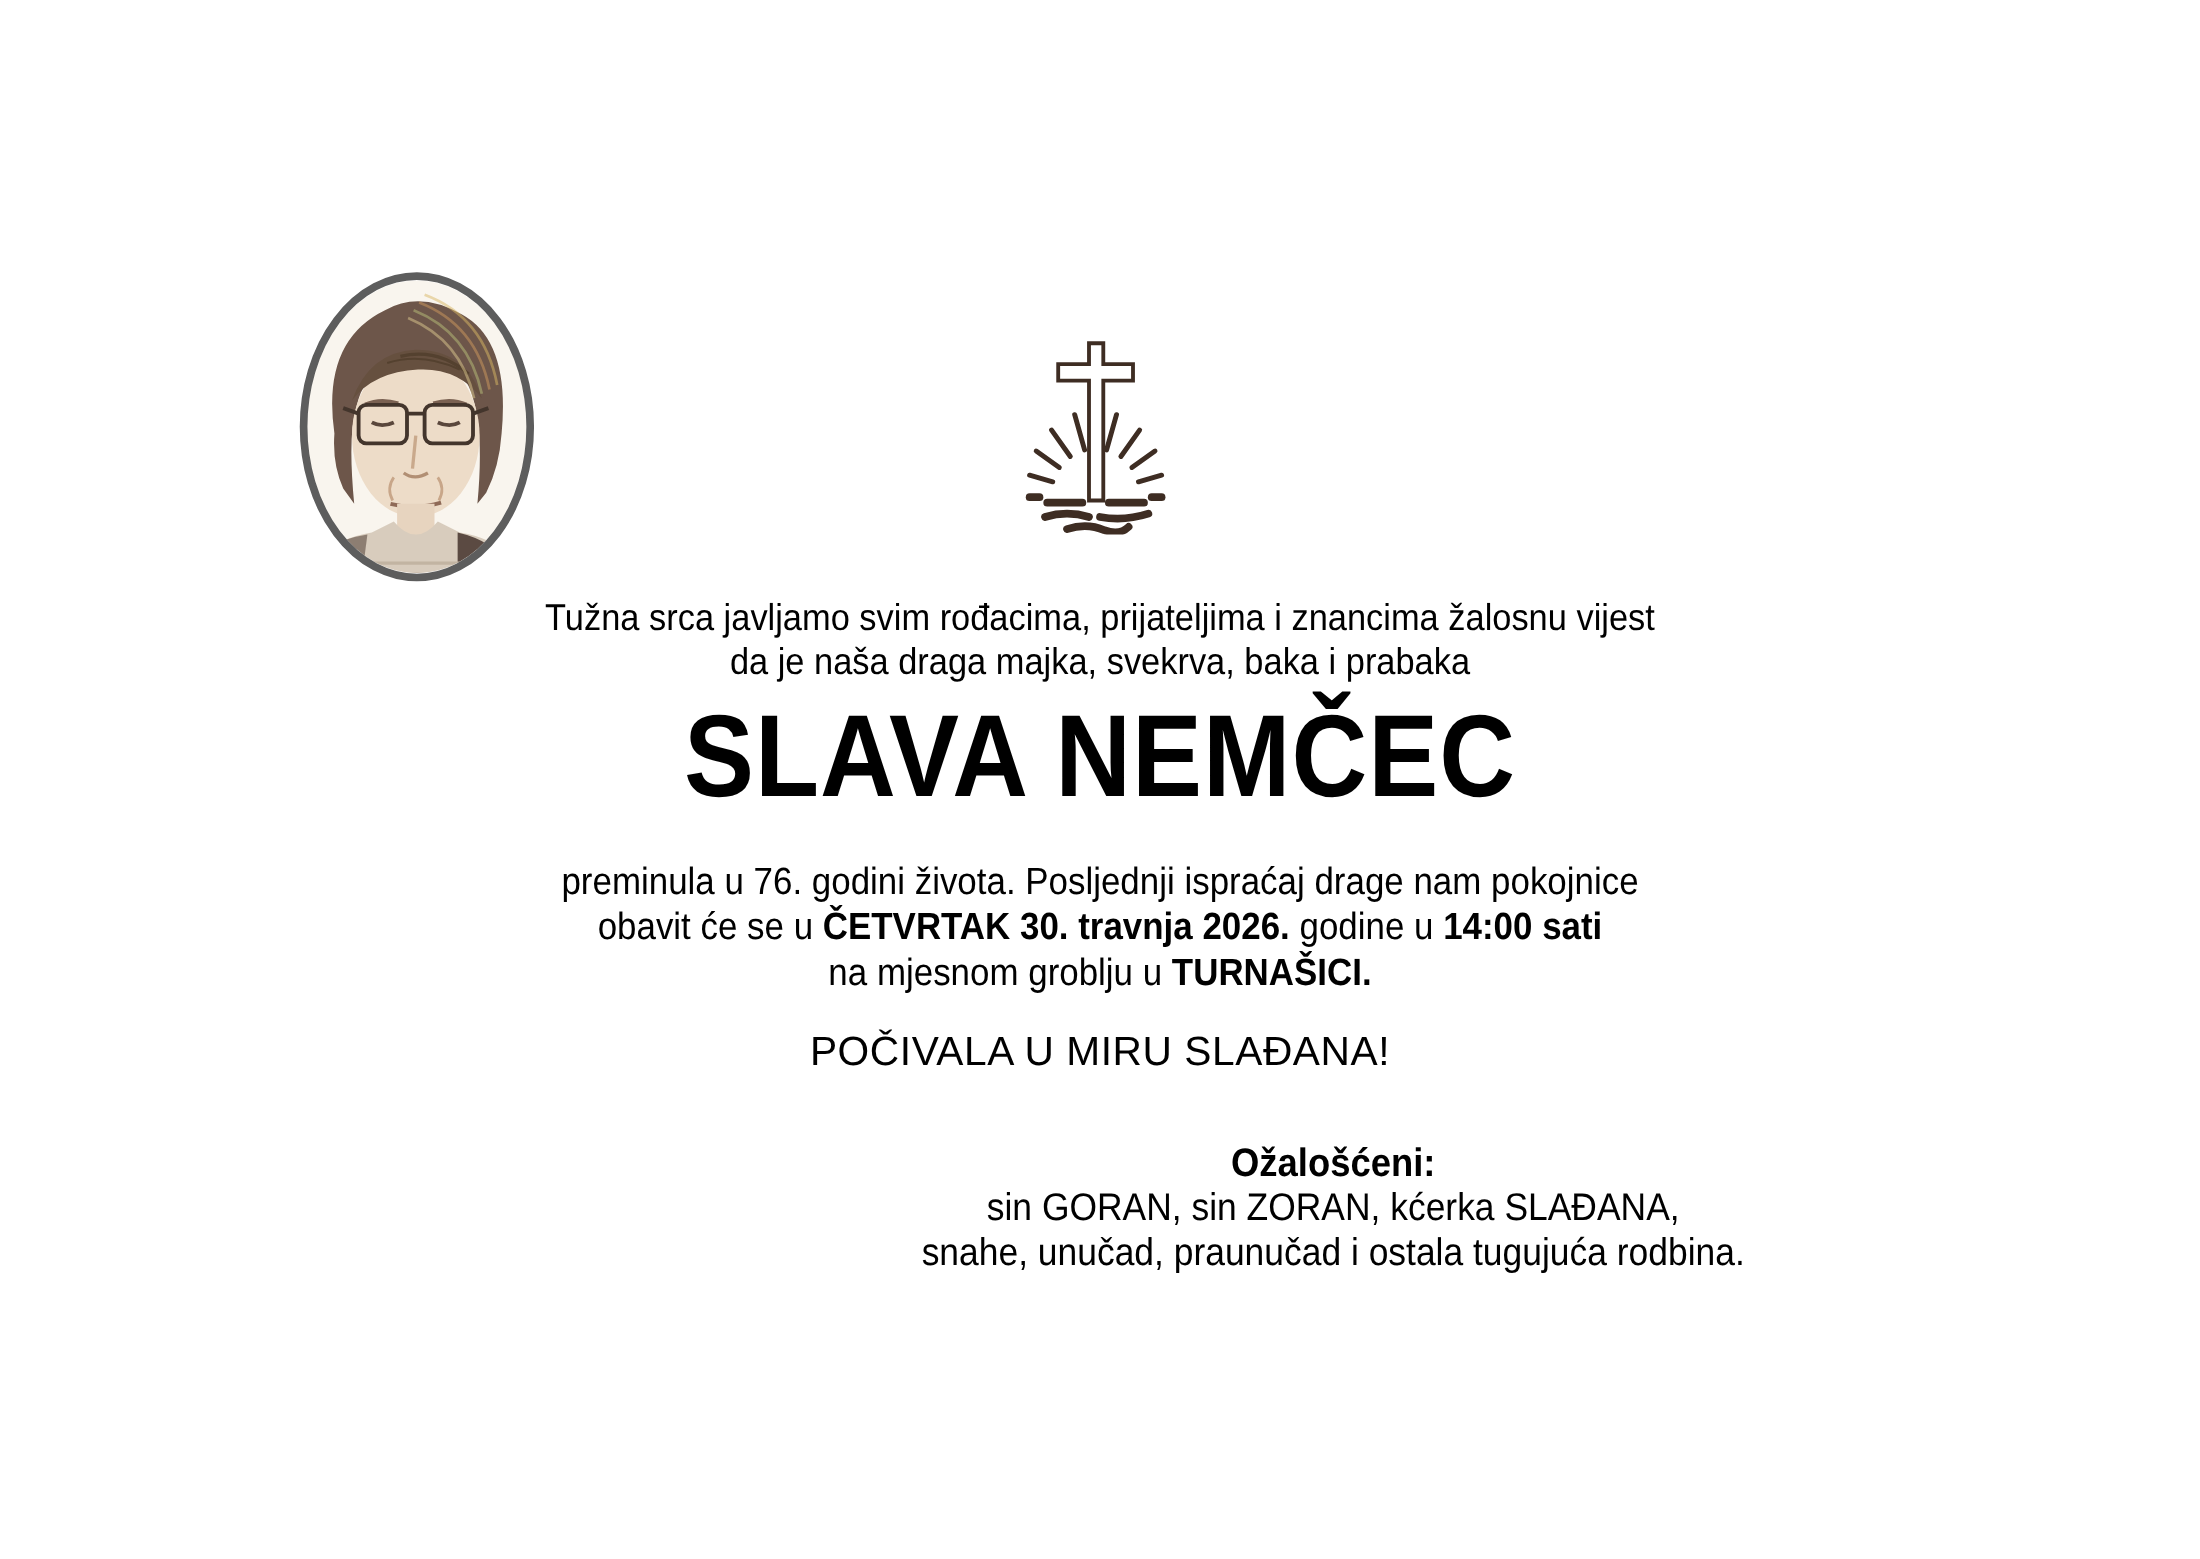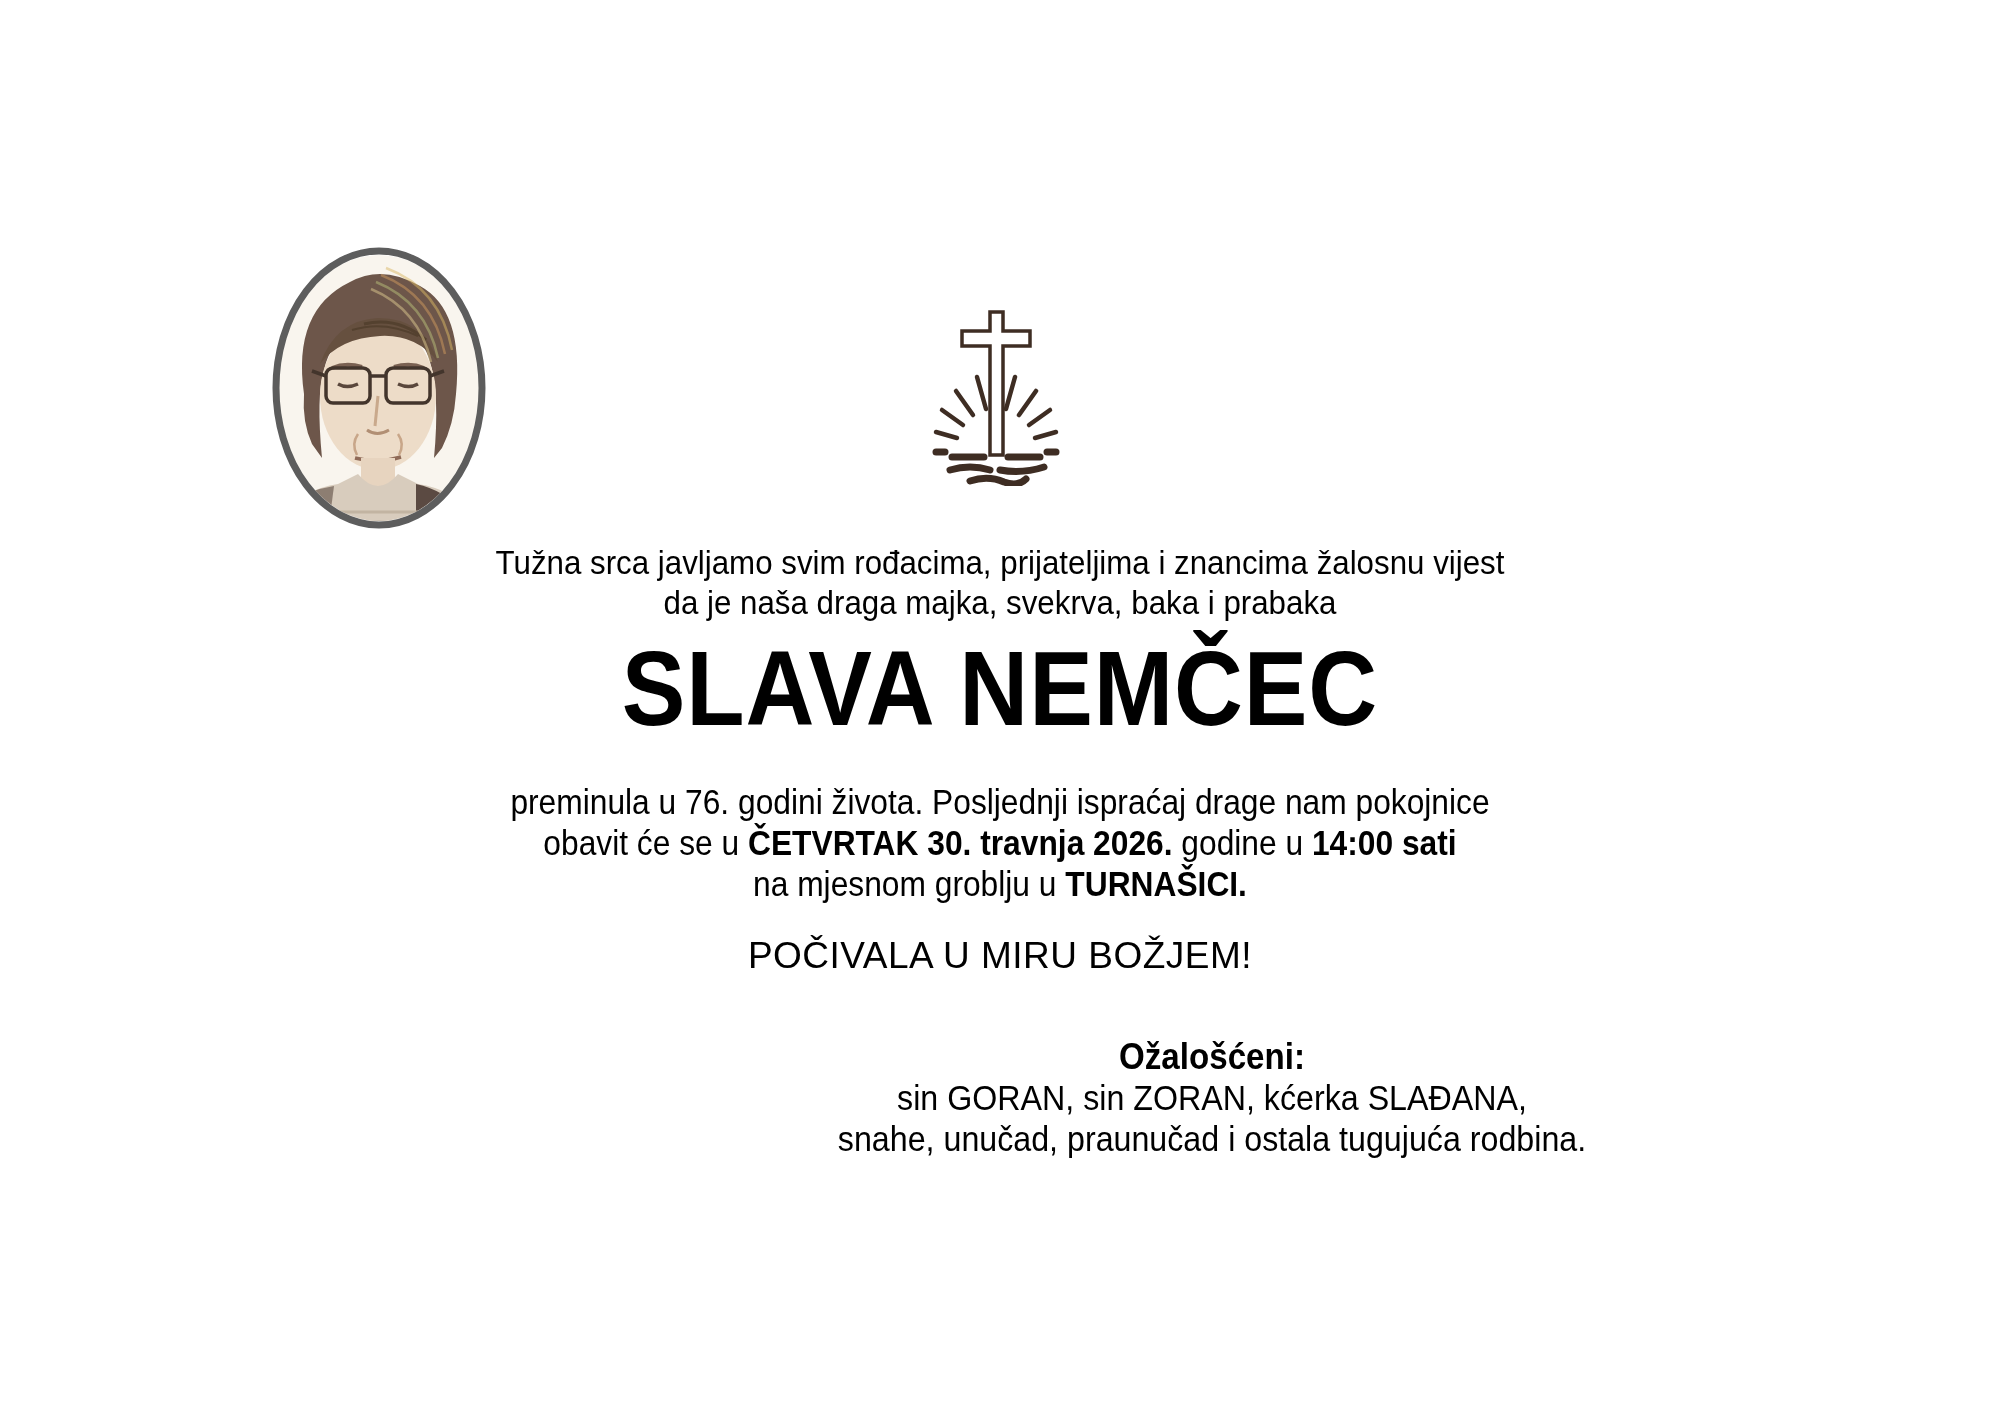--- a/index.html
+++ b/index.html
@@ -118,21 +118,21 @@
   </div>
 
   <h1 class="txt name">SLAVA NEMČEC</h1>
 
   <div class="txt details condensed">
     <div>preminula u 76. godini života. Posljednji ispraćaj drage nam pokojnice</div>
     <div><span>obavit će se u </span><span class="b">ČETVRTAK 30. travnja 2026.</span><span> godine u </span><span class="b">14:00 sati</span></div>
     <div><span>na mjesnom groblju u </span><span class="b">TURNAŠICI.</span></div>
   </div>
 
-  <div class="txt rest">POČIVALA U MIRU BOŽJEM!</div>
+  <div class="txt rest">POČIVALA U MIRU SLAĐANA!</div>
 
   <div class="mourners condensed">
     <div class="heading">Ožalošćeni:</div>
     <div>sin GORAN, sin ZORAN, kćerka SLAĐANA,</div>
     <div>snahe, unučad, praunučad i ostala tugujuća rodbina.</div>
   </div>
 
 </div>
 
 </body></html>

